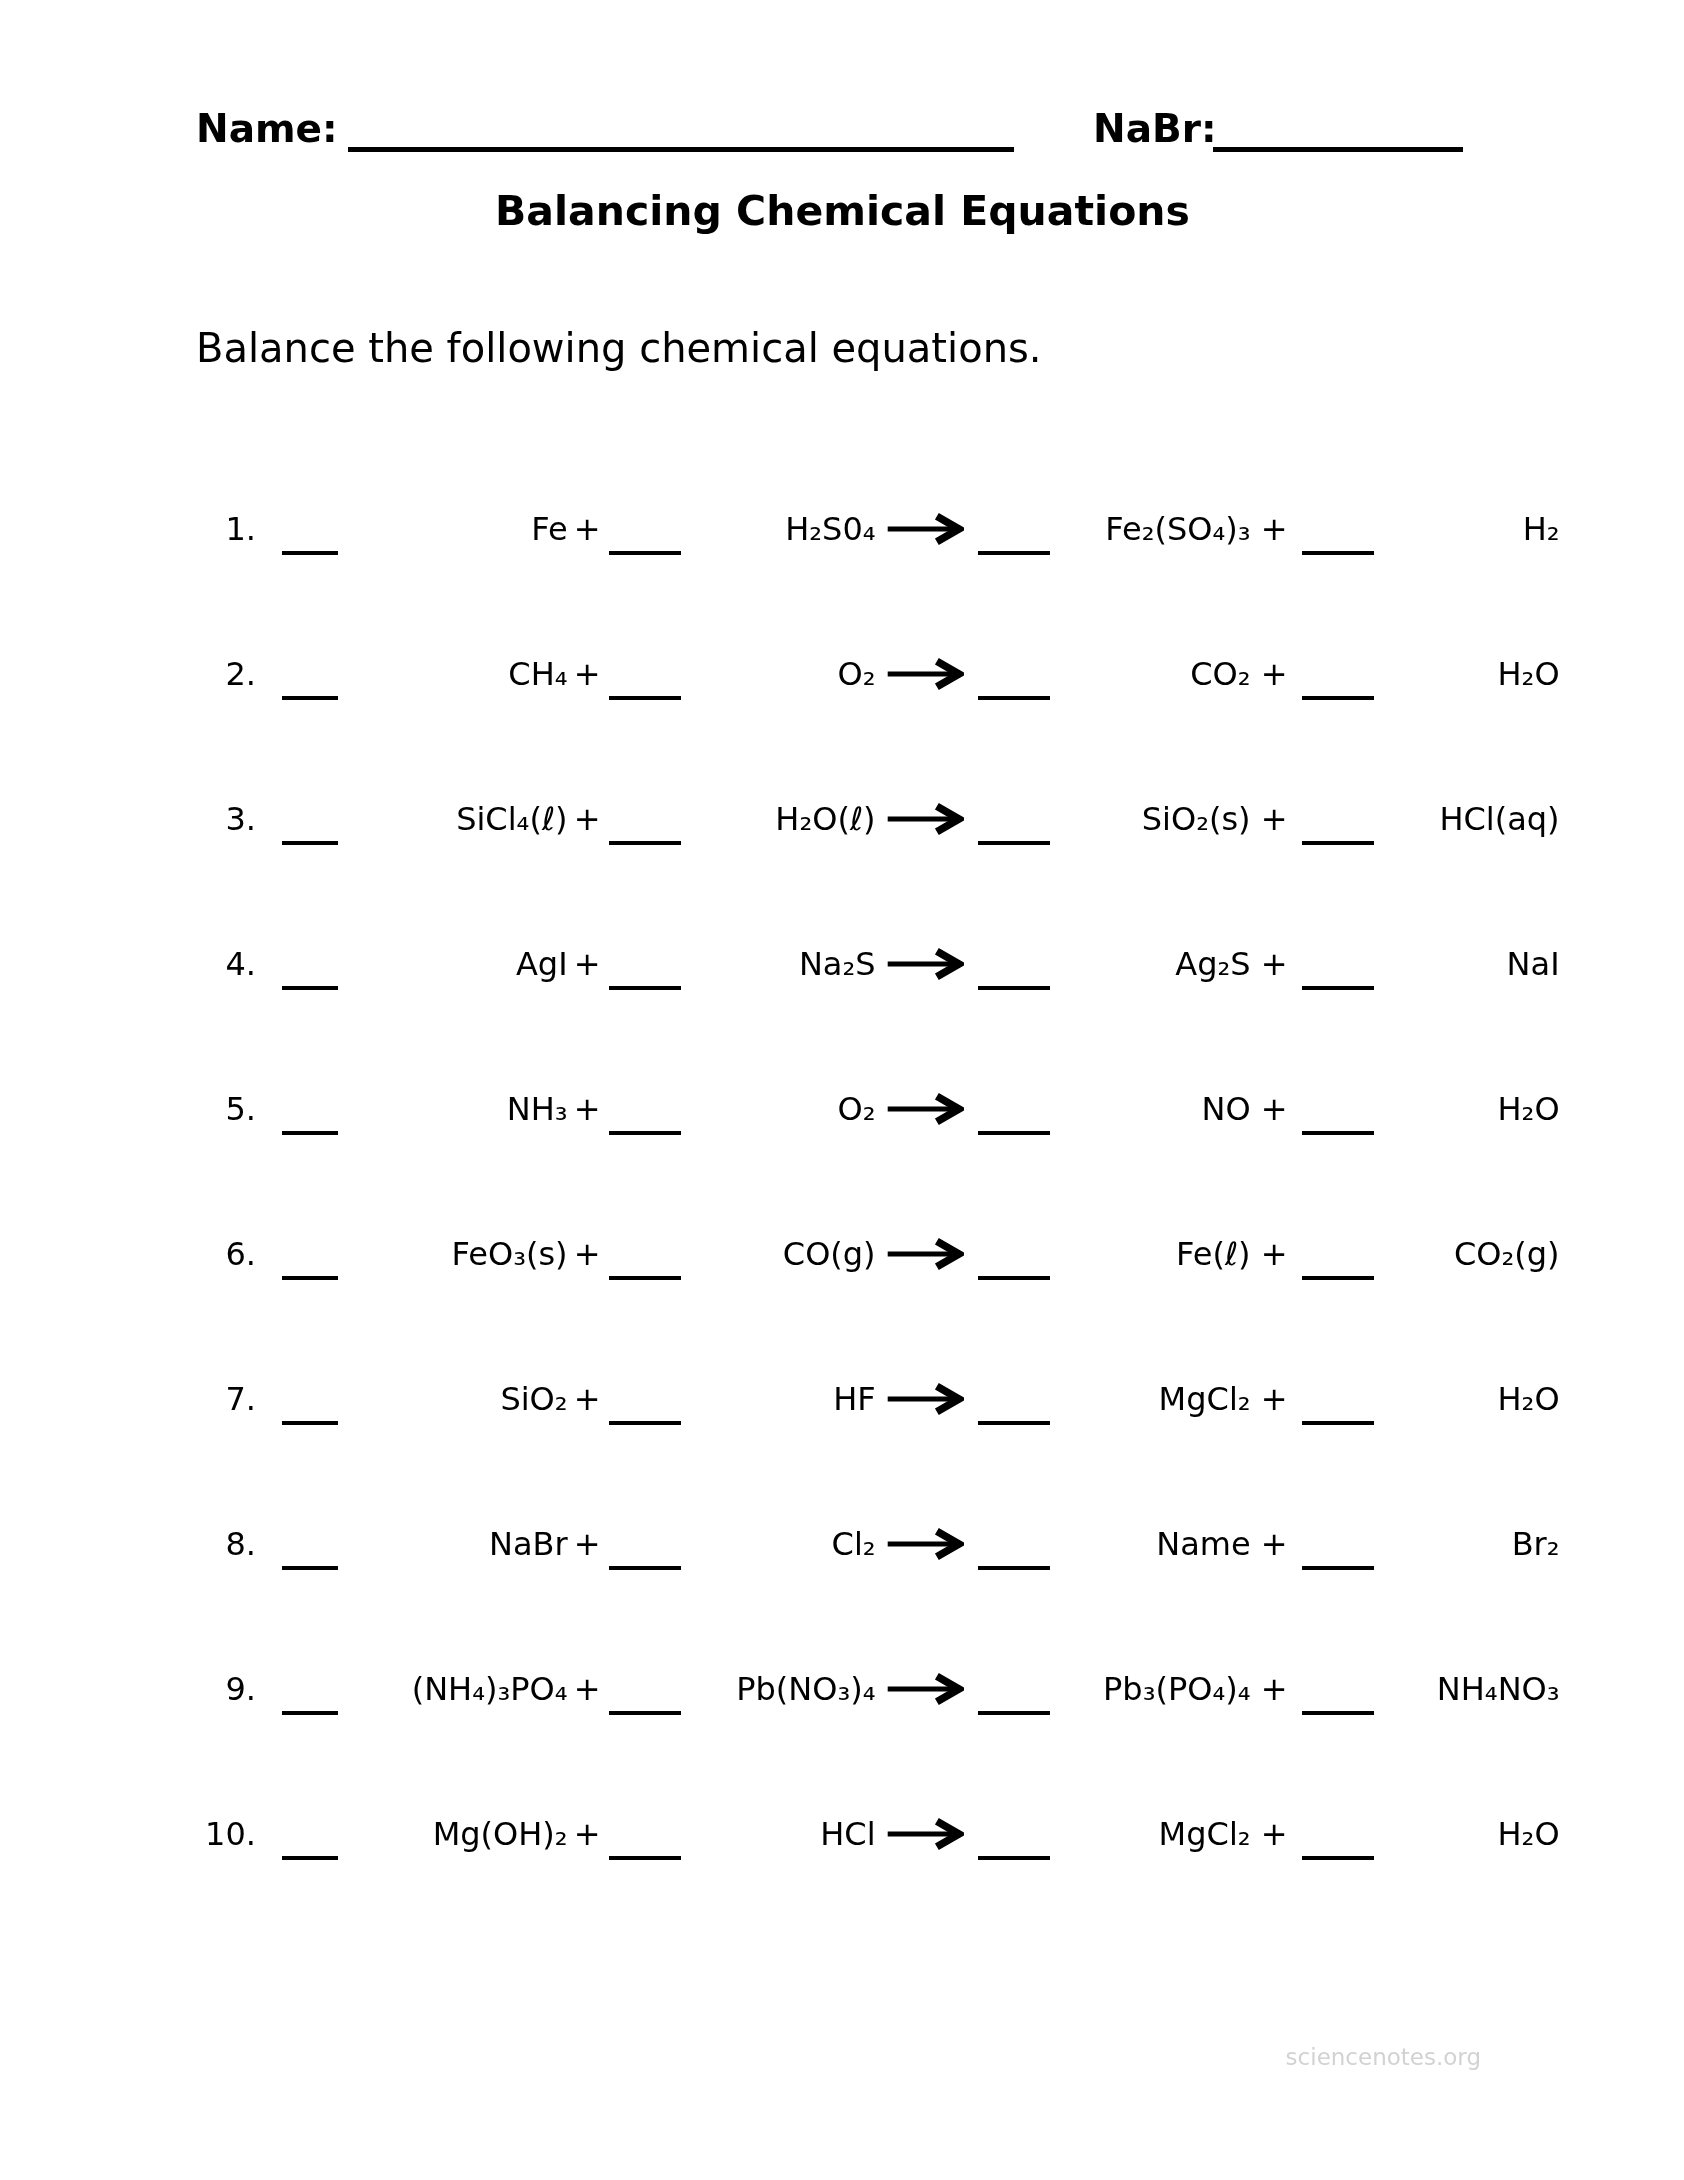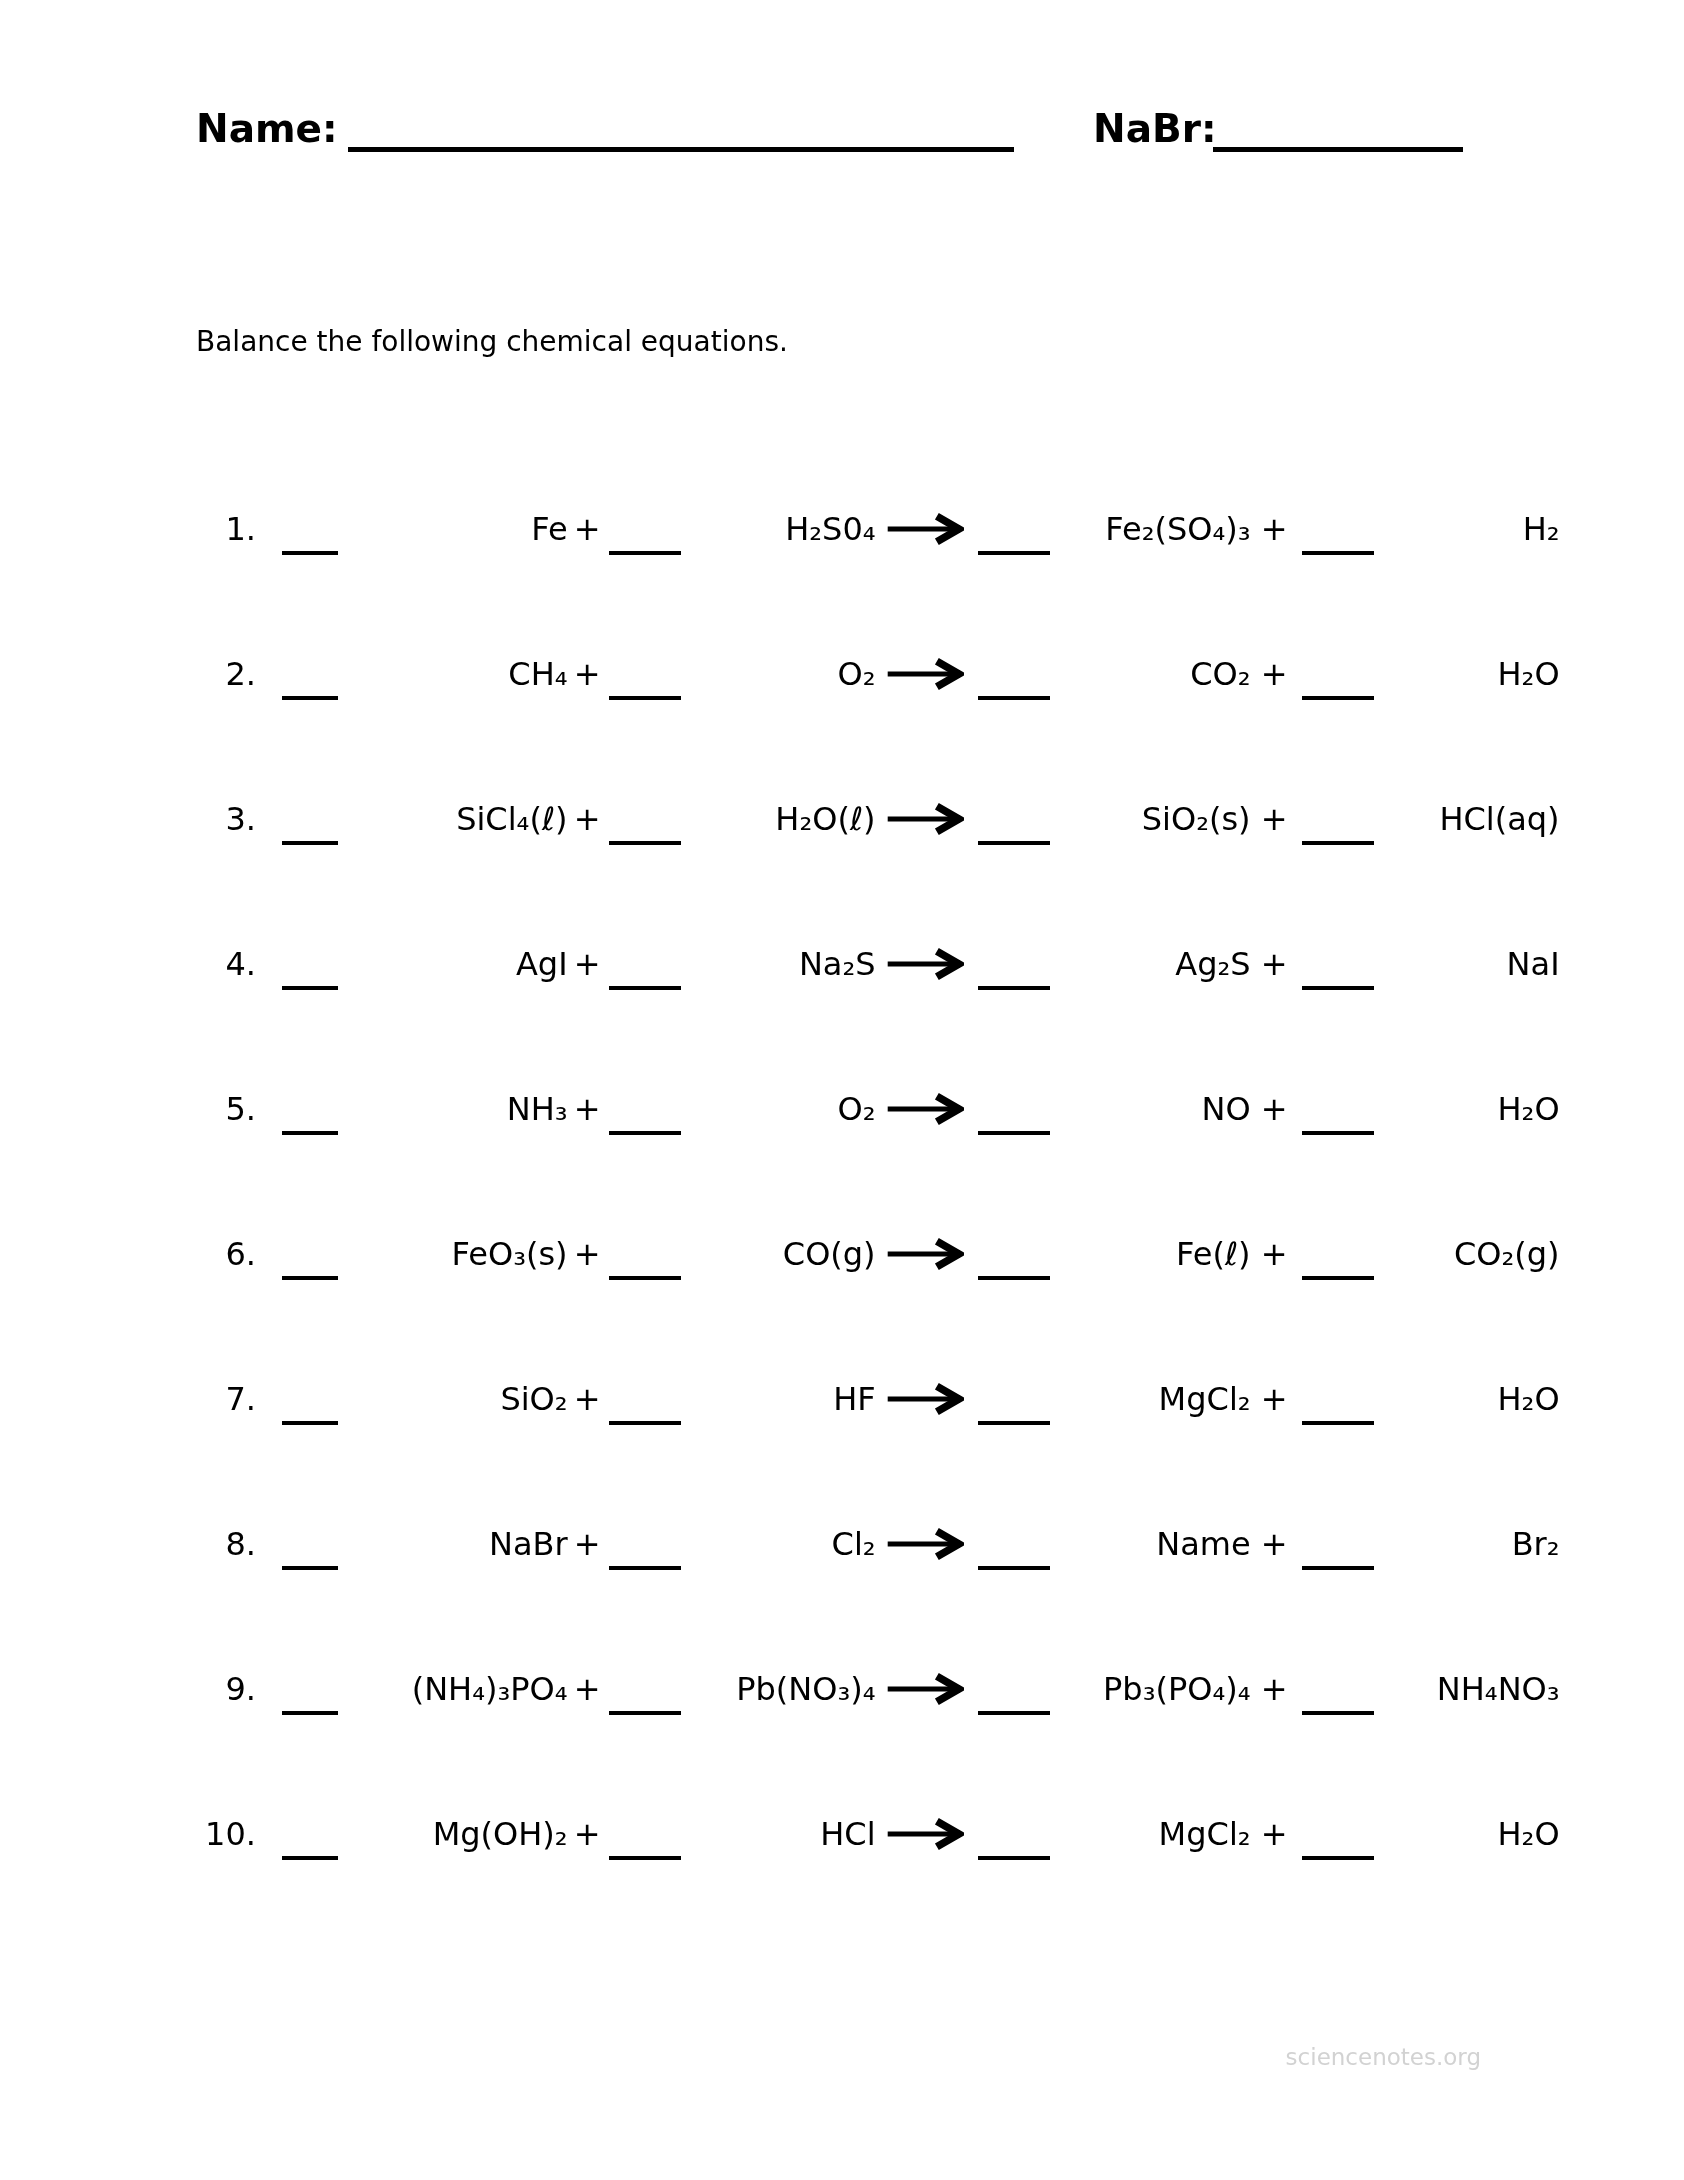--- a/index.html
+++ b/index.html
@@ -13,21 +13,21 @@
     position:relative;width:1685px;height:2181px;margin:0 auto;
     background:var(--paper);color:var(--ink);overflow:hidden;
   }
   
   .name-label{position:absolute;left:196px;top:106px;font-size:39px;font-weight:bold;}
   .date-label{position:absolute;left:1093px;top:106px;font-size:39px;font-weight:bold;}
   .hline{position:absolute;height:5.1px;background:var(--ink);}
   .name-line{left:348px;top:147px;width:666px;}
   .date-line{left:1213px;top:147px;width:250px;}
   .title{position:absolute;left:0;top:187px;width:100%;text-align:center;font-size:41px;font-weight:bold;}
-  .instruction{position:absolute;left:196px;top:325px;font-size:28px;}
+  .instruction{position:absolute;left:196px;top:325px;font-size:40px;}
   
   .rows{position:absolute;left:175px;top:456px;width:1384px;}
   .eq-row{
     display:grid;
     grid-template-columns:81px 25.6px 56px 230px 39px 77px 192px 98px 81px 196px 47px 81px 181px;
     align-items:center;height:145px;font-size:32px;
   }
   .num{text-align:right;}
   .formula{text-align:right;white-space:nowrap;}
   .plus{text-align:center;}
@@ -42,20 +42,21 @@
 </style>
 </head>
 <body>
 
 <div class="page">
   <div class="name-label">Name:</div>
   <div class="hline name-line"></div>
   <div class="date-label">NaBr:</div>
   <div class="hline date-line"></div>
 
+  <div class="title">Balancing Chemical Equations</div>
   <div class="instruction">Balance the following chemical equations.</div>
 
   <div class="rows">
   <div class="eq-row">
     <div class="num">1.</div>
     <div></div>
     <div class="blank-cell">
       <div class="blank-line w66"></div>
     </div>
     <div class="formula">Fe</div>

